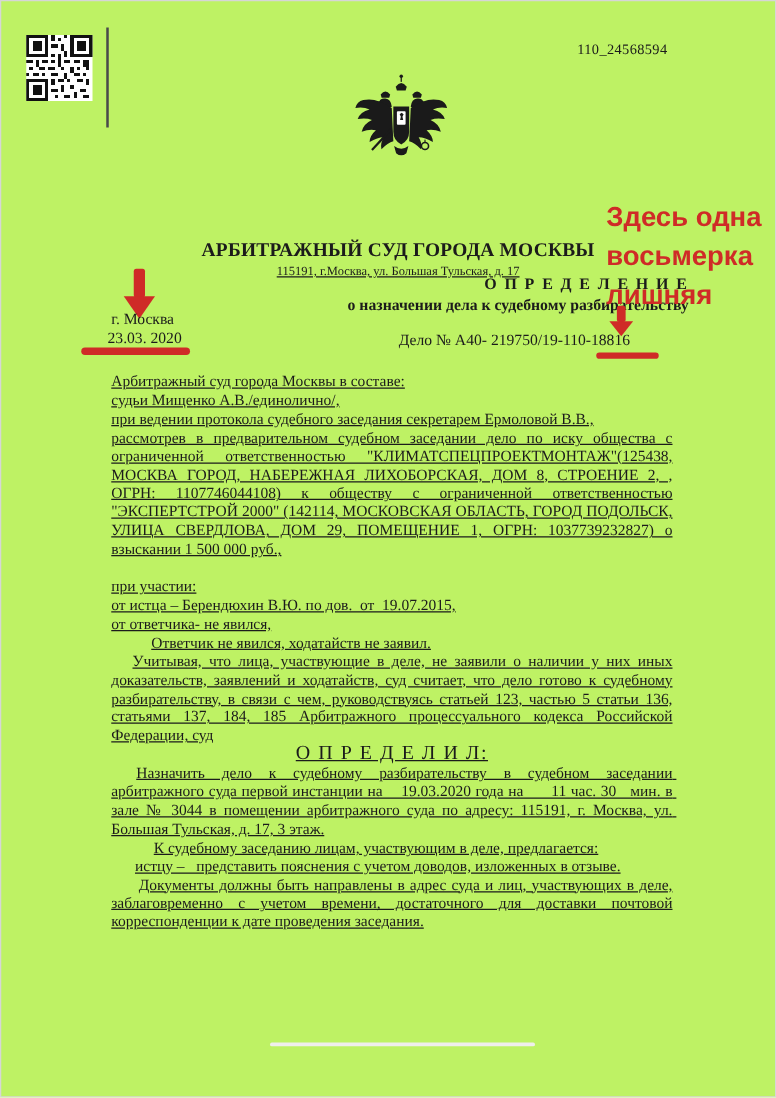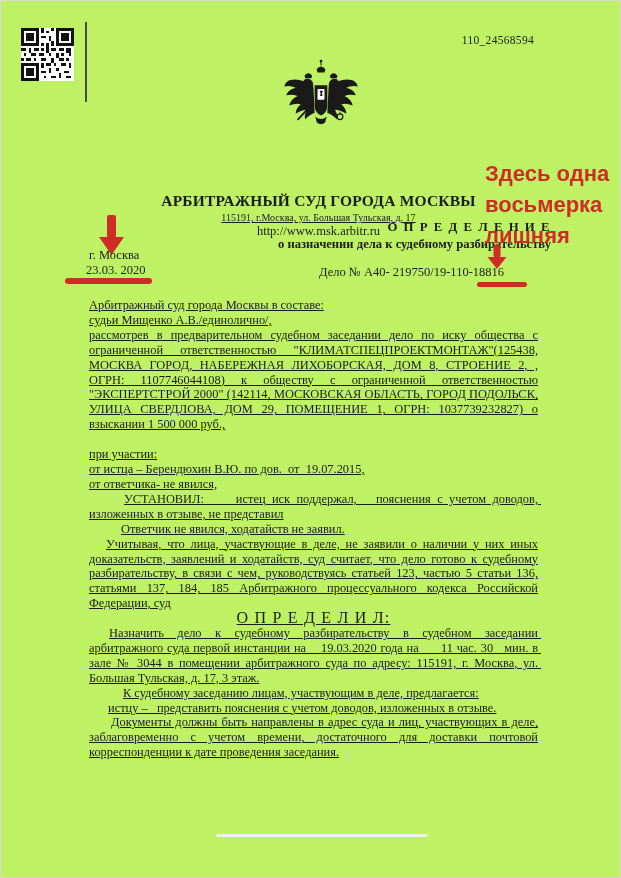--- a/index.html
+++ b/index.html
@@ -102,21 +102,20 @@
       <rect x="89.3" y="84" width="1.4" height="4"></rect>
     </g>
     <rect x="54.5" y="48" width="11" height="17" rx="1.2" fill="#ffffff"></rect>
     <path d="M58 52 l2.5 -2 2.5 2 -1.5 3 1 4 h-4 l1 -4 z" fill="#1a1a1a"></path>
     <circle cx="90" cy="92" r="4.5" fill="none" stroke="#1a1a1a" stroke-width="2"></circle>
   </svg>
 
   <div class="abs court-header">
     <div class="court-name">АРБИТРАЖНЫЙ СУД ГОРОДА МОСКВЫ</div>
     <div class="court-address">115191, г.Москва, ул. Большая Тульская, д. 17</div>
-    <div class="court-website">http://www.msk.arbitr.ru</div>
   </div>
 
   <div class="abs doc-title-block">
     <div class="doc-title">О П Р Е Д Е Л Е Н И Е</div>
     <div class="doc-subtitle">о назначении дела к судебному разбирательству</div>
   </div>
 
   <div class="abs red-note">
     <div>Здесь одна</div>
     <div>восьмерка</div>
@@ -135,29 +134,29 @@
   <div class="abs place">г. Москва</div>
   <div class="abs date">23.03. 2020</div>
   <div class="abs case-number"><span>Дело № А40- 219750/19-110-</span><span>18816</span></div>
 
   <div class="abs red-underline ul-date"></div>
   <div class="abs red-underline ul-case"></div>
 
   <div class="abs body-text">
     <p>Арбитражный суд города Москвы в составе:</p>
     <p>судьи Мищенко А.В./единолично/,</p>
+    <p>при ведении протокола судебного заседания секретарем Ермоловой В.В.,</p>
     <p>рассмотрев в предварительном судебном заседании дело по иску  общества с ограниченной ответственностью "КЛИМАТСПЕЦПРОЕКТМОНТАЖ"(125438, МОСКВА ГОРОД, НАБЕРЕЖНАЯ ЛИХОБОРСКАЯ, ДОМ 8, СТРОЕНИЕ 2, , ОГРН: 1107746044108) к обществу с ограниченной ответственностью "ЭКСПЕРТСТРОЙ 2000" (142114, МОСКОВСКАЯ ОБЛАСТЬ, ГОРОД ПОДОЛЬСК, УЛИЦА СВЕРДЛОВА, ДОМ 29, ПОМЕЩЕНИЕ 1, ОГРН: 1037739232827) о взыскании 1 500 000 руб.,</p>
 
     <div class="participants-block">
       <p>при участии:</p>
       <p class="pre">от истца – Берендюхин В.Ю. по дов.  от  19.07.2015,</p>
       <p>от ответчика- не явился,</p>
     </div>
 
-    <p class="ustanovil pre">УСТАНОВИЛ:     истец иск поддержал,   пояснения с учетом доводов, изложенных в отзыве, не представил</p>
     <p class="otvetchik">Ответчик не явился, ходатайств не заявил.</p>
     <p class="uchityvaya">Учитывая, что лица, участвующие в деле, не заявили о наличии у них иных доказательств, заявлений и ходатайств, суд считает, что дело готово к судебному разбирательству, в связи с чем, руководствуясь статьей 123, частью 5 статьи 136, статьями 137, 184, 185 Арбитражного процессуального кодекса Российской Федерации, суд</p>
 
     <p class="opredelil">О П Р Е Д Е Л И Л:</p>
 
     <p class="ruling-1 pre">Назначить дело к судебному разбирательству в судебном заседании арбитражного суда первой инстанции на    19.03.2020 года на      11 час. 30   мин. в зале № 3044 в помещении арбитражного суда по адресу: 115191, г. Москва, ул. Большая Тульская, д. 17, 3 этаж.</p>
     <p class="ruling-2">К судебному заседанию лицам, участвующим в деле, предлагается:</p>
     <p class="ruling-3 pre">истцу –   представить пояснения с учетом доводов, изложенных в отзыве.</p>
     <p class="ruling-4">Документы должны быть направлены в адрес суда и лиц, участвующих в деле, заблаговременно с учетом времени, достаточного для доставки почтовой корреспонденции к дате проведения заседания.</p>
   </div>

